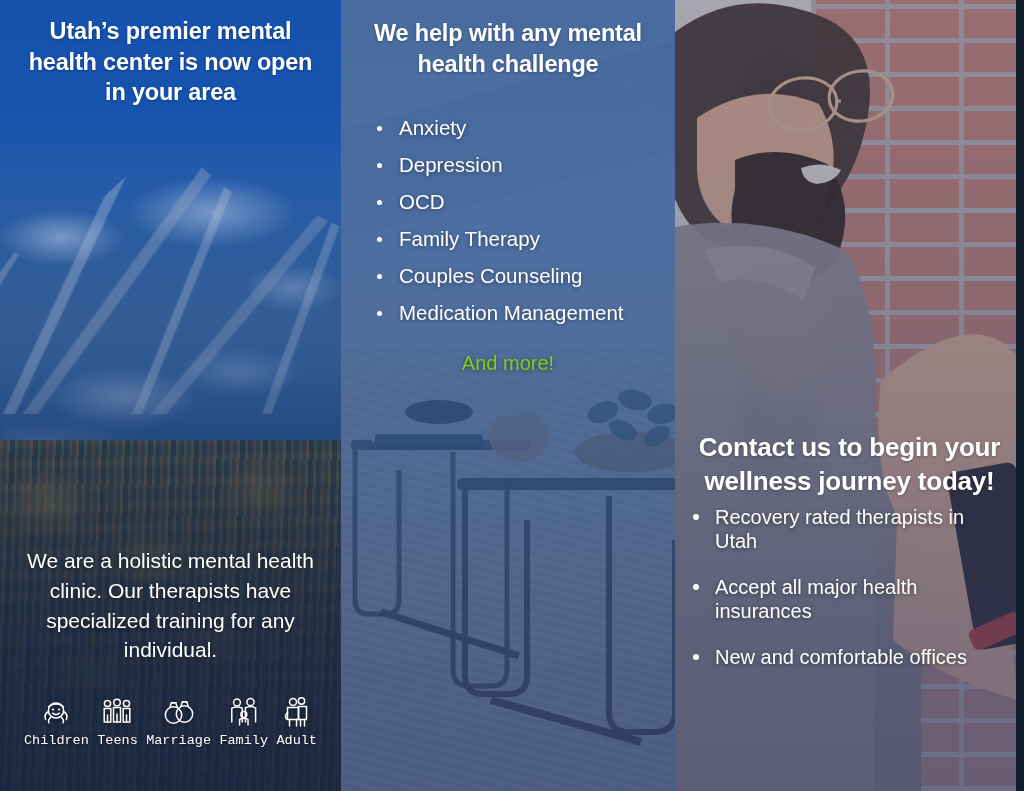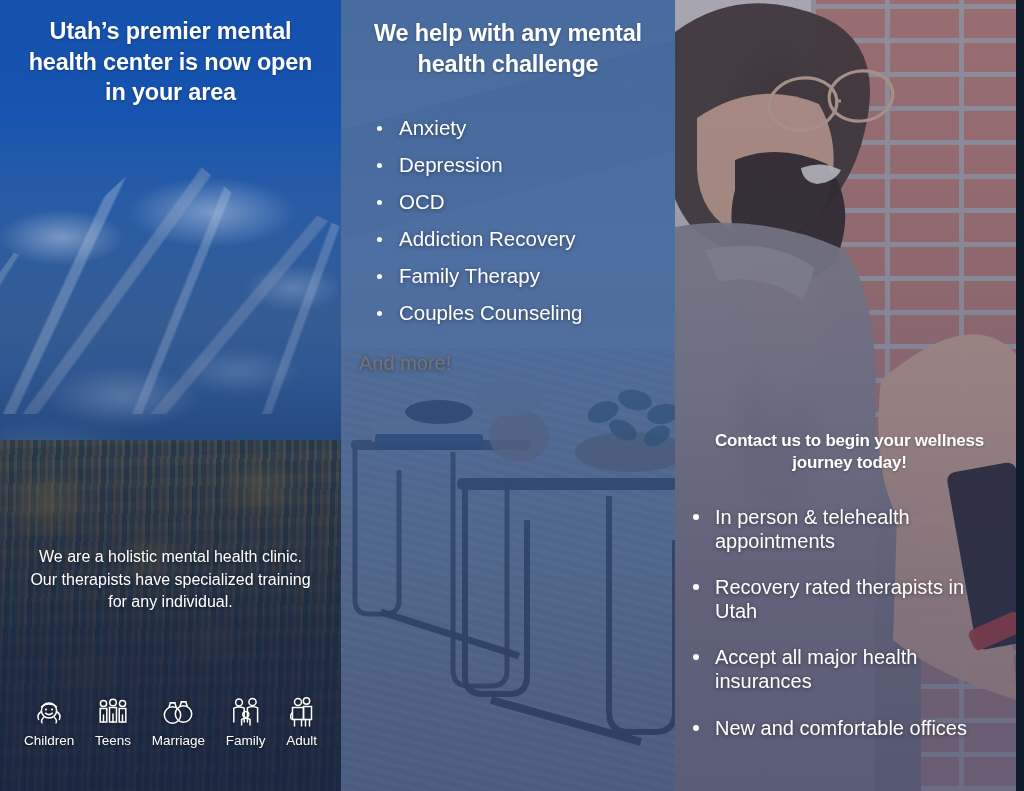--- a/index.html
+++ b/index.html
@@ -184,28 +184,29 @@
     text-align:center;
     letter-spacing:-.2px;
     text-shadow:0 1px 3px rgba(0,0,0,.28);
   }
   .p1-headline {
     position:absolute; left:16px; right:16px; top:16px;
     font-size:23.5px; line-height:1.30;
   }
   .p1-body {
     position:absolute; left:26px; right:26px; top:546px;
-    color:#ffffff; font-size:16px; line-height:1.42;
+    color:#ffffff; font-size:21px; line-height:1.42;
     text-align:center; font-weight:400;
     text-shadow:0 1px 4px rgba(0,0,0,.45);
   }
   .icon-row {
     position:absolute; left:14px; right:14px; bottom:44px;
     display:flex; justify-content:space-between; align-items:center;
     padding:0 10px;
+    font-family:Liberation Mono, monospace;
   }
   .icon-item { display:flex; flex-direction:column; align-items:center; gap:5px; }
   .icon-item svg { display:block; filter:drop-shadow(0 1px 2px rgba(0,0,0,.5)); }
   .icon-label {
     color:#ffffff; font-size:13.5px; line-height:1;
     text-shadow:0 1px 3px rgba(0,0,0,.55);
   }
 
   .p2-headline {
     position:absolute; left:18px; right:18px; top:18px;
@@ -223,27 +224,27 @@
     font-weight:400;
     text-shadow:0 1px 4px rgba(0,0,0,.42);
     white-space:nowrap;
   }
   .p2-list li::before {
     content:""; position:absolute; left:2px; top:8px;
     width:5px; height:5px; border-radius:50%; background:#ffffff;
   }
   .p2-more {
     position:absolute; left:18px; right:18px; top:352px;
-    color:#737373; font-size:20px; font-weight:400;
+    color:#84cc16; font-size:20px; text-align:center; font-weight:400;
     text-shadow:0 1px 4px rgba(0,0,0,.42);
   }
 
   .p3-headline {
     position:absolute; left:22px; right:14px; top:430px;
-    font-size:17px; line-height:1.32;
+    font-size:26px; line-height:1.32;
   }
   .p3-list {
     position:absolute; left:12px; right:8px; top:506px;
     list-style:none;
   }
   .p3-list li {
     position:relative;
     color:#ffffff; font-size:20px; line-height:1.18;
     padding-left:28px; margin-bottom:23px;
     font-weight:400;
@@ -383,23 +384,23 @@
     </div>
     <div class="p2-tint"></div>
 
     <div class="content">
       <h2 class="headline p2-headline">We help with any mental health challenge</h2>
 
       <ul class="p2-list">
         <li>Anxiety</li>
         <li>Depression</li>
         <li>OCD</li>
-        <li>Addiction Recovery</li>
         <li>Family Therapy</li>
         <li>Couples Counseling</li>
+        <li>Medication Management</li>
       </ul>
 
       <p class="p2-more">And more!</p>
     </div>
   </section>
 
   <section class="panel panel-right">
     <div class="p3-scene">
       <div class="p3-wall-left"></div>
       <div class="p3-brick"></div>
@@ -419,21 +420,20 @@
         <rect x="286" y="466" width="70" height="180" rx="9" fill="#1b1b22" opacity=".97" transform="rotate(-10 321 556)"></rect>
         <rect x="294" y="620" width="54" height="22" rx="6" fill="#bb3a32" opacity=".95" transform="rotate(-24 321 631)"></rect>
       </svg>
     </div>
     <div class="p3-tint"></div>
 
     <div class="content">
       <h2 class="headline p3-headline">Contact us to begin your wellness journey today!</h2>
 
       <ul class="p3-list">
-        <li>In person &amp; telehealth appointments</li>
         <li>Recovery rated therapists in Utah</li>
         <li>Accept all major health insurances</li>
         <li>New and comfortable offices</li>
       </ul>
     </div>
   </section>
 
 </div>
 
 </body></html>

